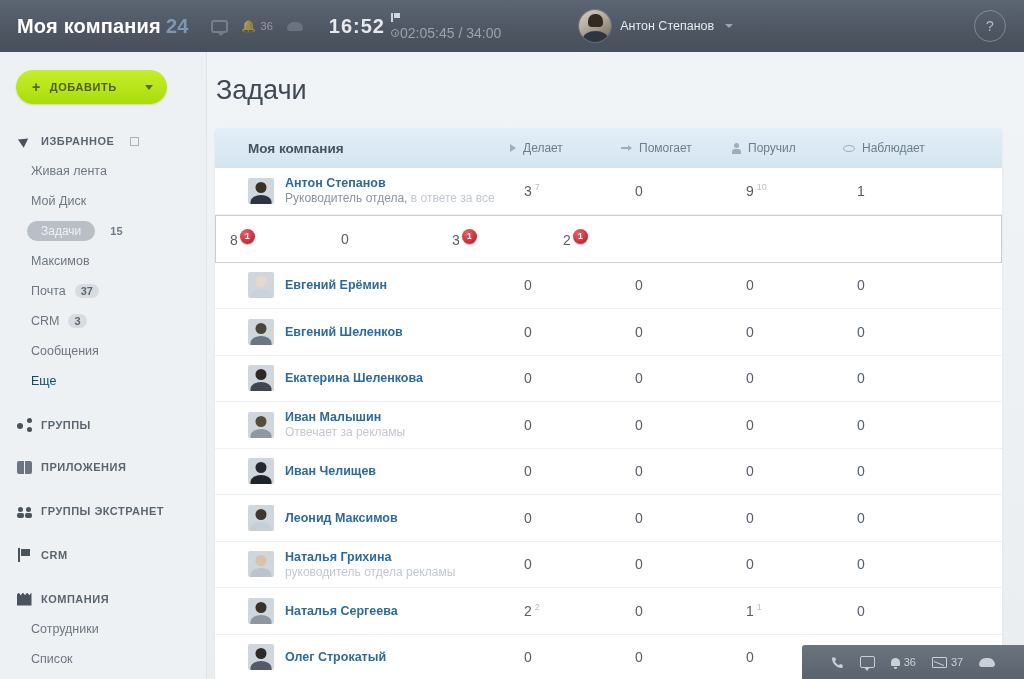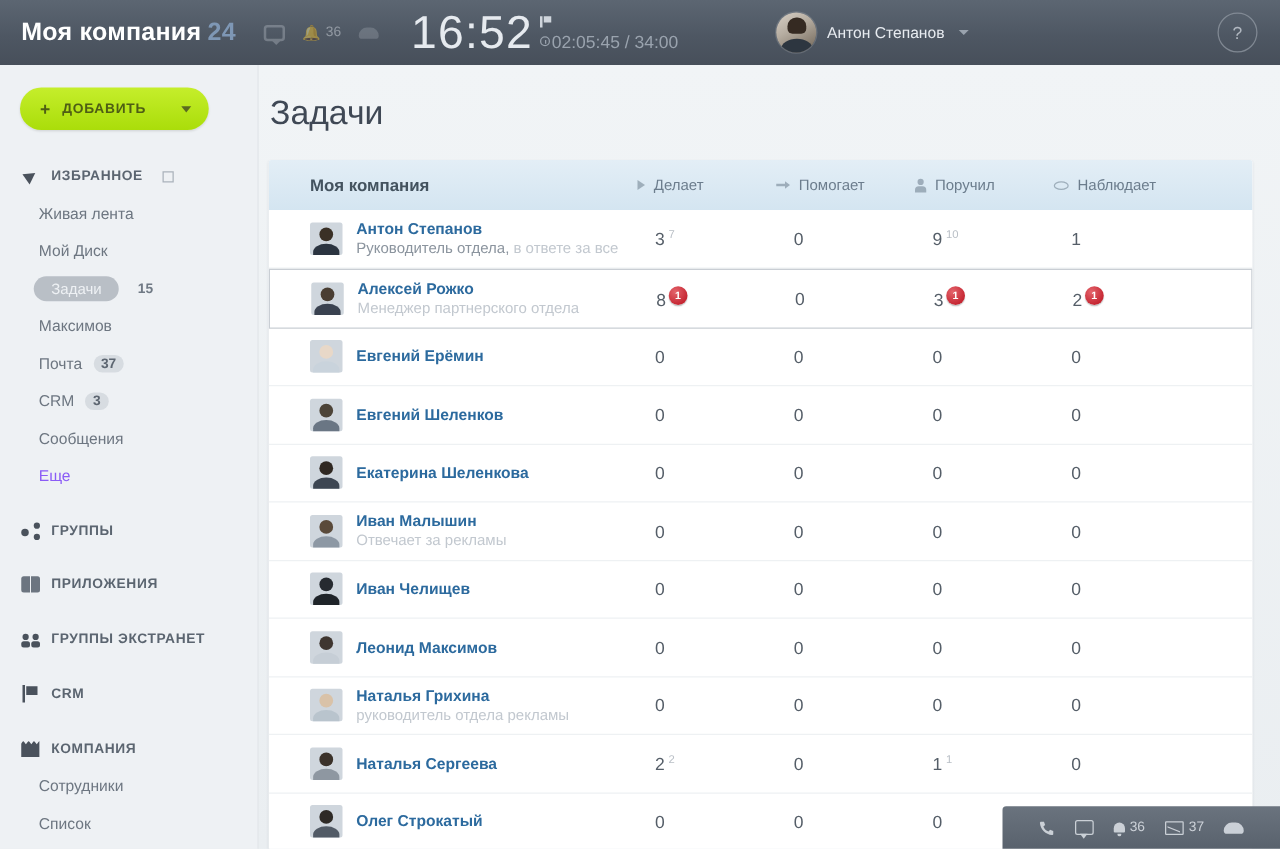--- a/index.html
+++ b/index.html
@@ -55,21 +55,21 @@
     background: transparent; border: none; outline: none;
     color: #aeb7c2; font-size: 12.5px;
     font-family: "Liberation Sans", sans-serif;
     width: 140px;
   }
   .search-input::placeholder { color: #a7b0bb; }
   .search-ico { margin-left: 2px; opacity: .65; }
 
   .clock-wrap { margin-left: 26px; display: flex; align-items: flex-start; }
   .clock {
-    font-size: 37px; color: #e6eaef; font-weight: 400;
+    font-size: 20px; color: #e6eaef; font-weight: 700;
     letter-spacing: 1px; line-height: 30px;
   }
   .timer-block { margin-left: 6px; padding-top: 2px; }
   .timer-flag {
     width: 13px; height: 9px; position: relative; margin-bottom: 3px;
   }
   .timer-flag:before {
     content:""; position:absolute; left:0; top:0; width:2px; height:9px; background:#cfd5dc;
   }
   .timer-flag:after {
@@ -164,21 +164,21 @@
     margin-left: 27px;
     background: #b9bfc6; color: #eef1f4;
     border-radius: 11px; padding: 3px 14px;
     font-size: 12px;
   }
   .nav-count {
     margin-left: 9px; font-size: 11px; font-weight: 700; color: #5d6671;
     background: #d7dce1; border-radius: 9px; padding: 1px 6px;
   }
   .nav-count.plain { background: transparent; color: #707a85; }
-  .nav-item.faint { color: #8b5cf6; }
+  .nav-item.faint { color: #0c4a6e; }
   .gicon-apps {
     width: 15px; height: 13px;
     background: linear-gradient(90deg,#6c7580 0 46%, transparent 46% 54%, #6c7580 54% 100%);
     border-radius: 2px;
   }
   .gicon-share { position: relative; width:15px; height:14px; }
   .gicon-share:before{content:"";position:absolute;left:0;top:5px;width:6px;height:6px;border-radius:50%;background:#4a525c;}
   .gicon-share:after{content:"";position:absolute;right:0;top:0;width:5px;height:5px;border-radius:50%;background:#4a525c;box-shadow:0 9px 0 #4a525c;}
   .gicon-extranet { position:relative; width:15px;height:14px; }
   .gicon-extranet:before{content:"";position:absolute;left:1px;top:3px;width:5px;height:5px;border-radius:50%;background:#4a525c;box-shadow:8px 0 0 #4a525c;}
@@ -485,30 +485,20 @@
               <a class="person-name" style="text-decoration: none;">Антон Степанов</a>
               <div class="person-sub">Руководитель отдела, <span class="muted">в ответе за все</span></div>
             </div>
           </div>
           <div class="cell"><span>3</span><span class="sup">7</span></div>
           <div class="cell"><span>0</span></div>
           <div class="cell"><span>9</span><span class="sup">10</span></div>
           <div class="cell"><span>1</span></div>
         </div>
         <div class="row selected">
-          <div class="row-name">
-            <div class="avatar">
-              <span class="head" style="background:#4a3e33"></span>
-              <span class="body" style="background:#3a4250"></span>
-            </div>
-            <div class="name-col">
-              <a class="person-name" style="text-decoration: none;">Алексей Рожко</a>
-              <div class="person-sub"><span class="muted">Менеджер партнерского отдела</span></div>
-            </div>
-          </div>
           <div class="cell"><span>8</span><span class="badge-red">1</span></div>
           <div class="cell"><span>0</span></div>
           <div class="cell"><span>3</span><span class="badge-red">1</span></div>
           <div class="cell"><span>2</span><span class="badge-red">1</span></div>
         </div>
         <div class="row">
           <div class="row-name">
             <div class="avatar">
               <span class="head" style="background:#e8d8c8"></span>
               <span class="body" style="background:#c9d3dc"></span>

